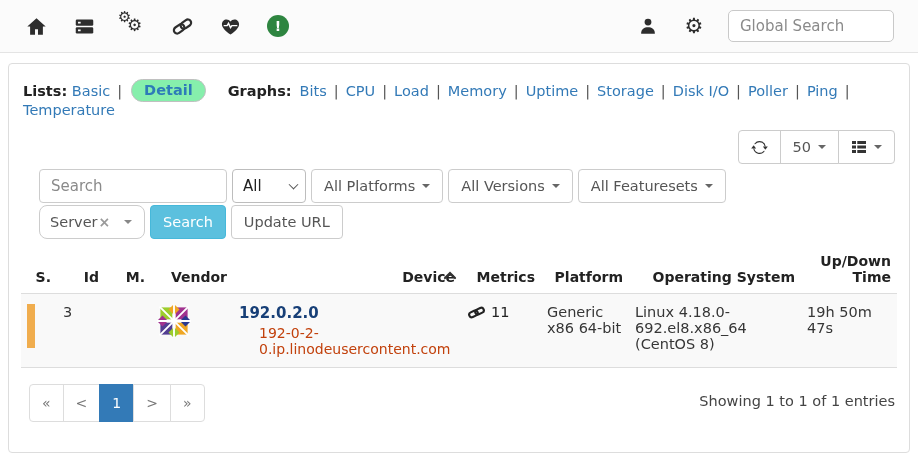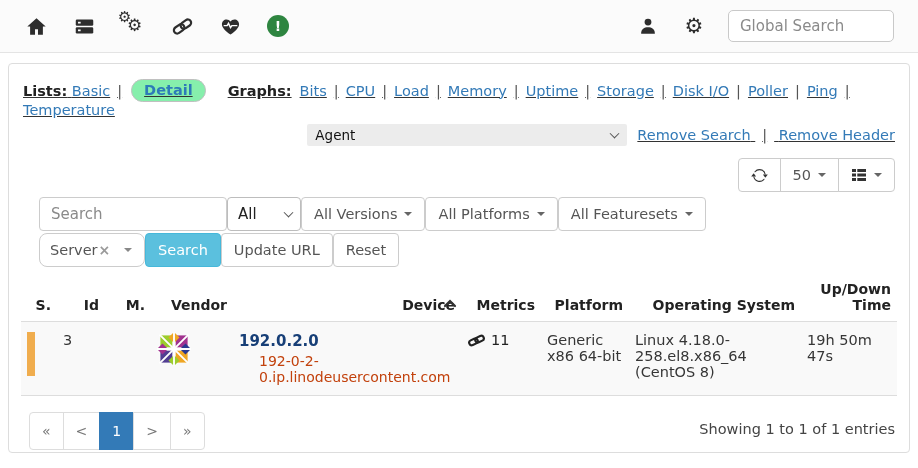--- a/index.html
+++ b/index.html
@@ -21,21 +21,21 @@
     align-items:center; justify-content:center; }
   .nav-right { margin-left:auto; display:flex; align-items:center; gap:22px; }
   .global-search { width:166px; height:32px; border:1px solid #c9c9c9; border-radius:5px;
     padding:0 11px; font-size:15px; color:#333; background:#fff; outline:none;
     font-family:inherit; }
   .global-search::placeholder { color:#8a8a8a; }
 
   
   .panel { margin:10px 8px 0 8px; height:390px; border:1px solid #ddd;
     border-radius:4px; background:#fff; }
-  .panel-heading { padding:15px 14px 10px 14px; font-size:14.5px;text-decoration:underline; }
+  .panel-heading { padding:15px 14px 10px 14px; font-size:14.5px; }
   .hrow1 { display:flex; align-items:center; flex-wrap:wrap; }
   .hrow1 b { color:#222; }
   a.link { color:#337ab7; text-decoration:none; cursor:pointer; }
   .sep { color:#555; margin:0 7px; }
   .pill { background:#86efac; border:1px solid #c0c0c0; border-radius:13px;
     padding:2px 12px 3px 12px; font-weight:bold; color:#2d7bb8; margin:0 8px 0 2px;
     cursor:pointer; font-size:14.5px; }
   .graphs-label { margin-left:14px; margin-right:8px; }
   .hrow2 { display:flex; align-items:center; justify-content:flex-end; margin-top:6px; }
   .select-wrap { position:relative; display:inline-block; }
@@ -54,21 +54,21 @@
     height:34px; padding:0 12px; background:#fff; border:1px solid #ccc;
     color:#555; font-size:14.5px; cursor:pointer; font-family:inherit; }
   .btn-group .btn + .btn { margin-left:-1px; }
   .btn-group .btn:first-child { border-radius:4px 0 0 4px; }
   .btn-group .btn:last-child { border-radius:0 4px 4px 0; }
   .caret { display:inline-block; width:0; height:0; border-left:4px solid transparent;
     border-right:4px solid transparent; border-top:4px solid #666; margin-left:7px; }
 
   
   .filters { padding:5px 14px 0 14px; }
-  .frow { display:flex; margin-bottom:2px;padding-left:16px; }
+  .frow { display:flex; gap:5px; margin-bottom:2px;padding-left:16px; }
   .text-input { height:34px; border:1px solid #ccc; border-radius:4px;
     padding:0 11px; font-size:15px; color:#333; outline:none; font-family:inherit; }
   .text-input::placeholder { color:#8a8a8a; }
   .search-input { width:188px; }
   .type-select { width:74px; height:34px; border:1px solid #bdbdbd; border-radius:4px;
     background:#fff; font-size:15px; color:#222; padding:0 22px 0 10px;
     appearance:none; -webkit-appearance:none; font-family:inherit; }
   .fbtn { border-radius:4px; }
   .btn-info { background:#5bc0de; border-color:#46b8da; color:#fff; }
   .tag-select { display:inline-flex; align-items:center; height:34px;
@@ -183,33 +183,20 @@
       <a class="link">Storage</a>
       <span class="sep">|</span>
       <a class="link">Disk I/O</a>
       <span class="sep">|</span>
       <a class="link">Poller</a>
       <span class="sep">|</span>
       <a class="link">Ping</a>
       <span class="sep">|</span>
       <a class="link">Temperature</a>
     </div>
-    <div class="hrow2">
-      <span class="select-wrap">
-        <select class="agent-select">
-          <option>Agent</option>
-        </select>
-        <span class="chev"></span>
-      </span>
-      <span class="links">
-        <a class="link">Remove Search</a>
-        <span class="sep">|</span>
-        <a class="link">Remove Header</a>
-      </span>
-    </div>
   </div>
 
   <div class="toolbar-row">
     <div class="btn-group">
       <button class="btn">
         <svg viewBox="0 0 16 16" width="17" height="17" fill="#333">
           <path d="M11.534 7h3.932a.25.25 0 0 1 .192.41l-1.966 2.36a.25.25 0 0 1-.384 0l-1.966-2.36a.25.25 0 0 1 .192-.41zm-11 2h3.932a.25.25 0 0 0 .192-.41L2.692 6.23a.25.25 0 0 0-.384 0L.342 8.59A.25.25 0 0 0 .534 9z"></path>
           <path d="M8 3c-1.552 0-2.94.707-3.857 1.818a.5.5 0 1 1-.771-.636A6.002 6.002 0 0 1 13.917 7H12.9A5.002 5.002 0 0 0 8 3zM3.1 9a5.002 5.002 0 0 0 8.757 2.182.5.5 0 1 1 .771.636A6.002 6.002 0 0 1 2.083 9H3.1z"></path>
         </svg>
       </button>
@@ -234,46 +221,43 @@
   <div class="filters">
     <div class="frow">
       <input class="text-input search-input" type="text" placeholder="Search" style="">
       <span class="select-wrap">
         <select class="type-select">
           <option>All</option>
         </select>
         <span class="chev"></span>
       </span>
       <button class="btn fbtn">
+        <span>All Platforms</span>
+        <span class="caret"></span>
+      </button>
+      <button class="btn fbtn">
         <span>All Versions</span>
-        <span class="caret"></span>
-      </button>
-      <button class="btn fbtn">
-        <span>All Platforms</span>
         <span class="caret"></span>
       </button>
       <button class="btn fbtn">
         <span>All Featuresets</span>
         <span class="caret"></span>
       </button>
     </div>
     <div class="frow">
       <span class="tag-select">
         <span>Server</span>
         <span class="tag-x">×</span>
         <span class="caret"></span>
       </span>
       <button class="btn fbtn btn-info">
         <span>Search</span>
       </button>
       <button class="btn fbtn">
         <span>Update URL</span>
-      </button>
-      <button class="btn fbtn">
-        <span>Reset</span>
       </button>
     </div>
   </div>
 
   <div class="table-wrap">
     <table>
       <colgroup>
         <col style="width:36px">
           <col style="width:48px">
           <col style="width:46px">
@@ -335,21 +319,21 @@
               <svg viewBox="0 0 24 24" width="19" height="17">
                 <g fill="none" stroke="#222" stroke-width="3" transform="rotate(-25 12 12)">
                   <rect x="1" y="8.4" width="12.6" height="7.2" rx="3.6"></rect>
                   <rect x="10.4" y="8.4" width="12.6" height="7.2" rx="3.6"></rect>
                 </g>
               </svg>
               <span>11</span>
             </a>
           </td>
           <td>Generic x86 64-bit</td>
-          <td>Linux 4.18.0-258.el8.x86_64 (CentOS 8)</td>
+          <td>Linux 4.18.0-692.el8.x86_64 (CentOS 8)</td>
           <td>19h 50m 47s</td>
         </tr>
       </tbody>
     </table>
   </div>
 
   <div class="footer-row">
     <div class="pager">
       <span class="page-btn">«</span>
       <span class="page-btn">&lt;</span>

